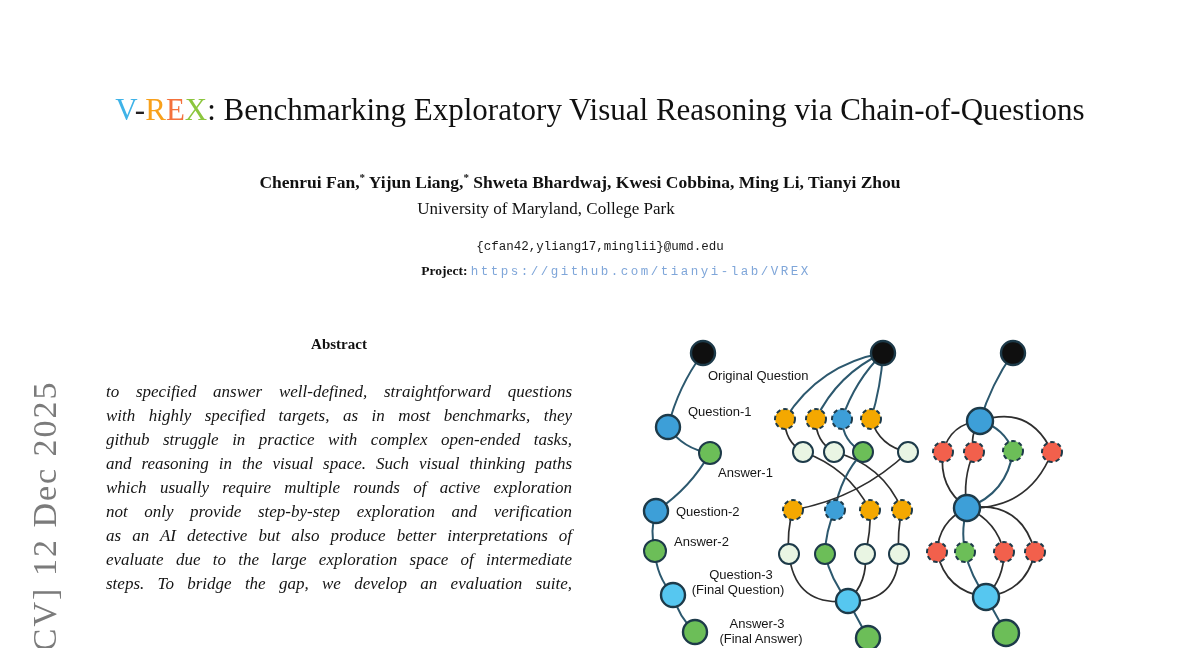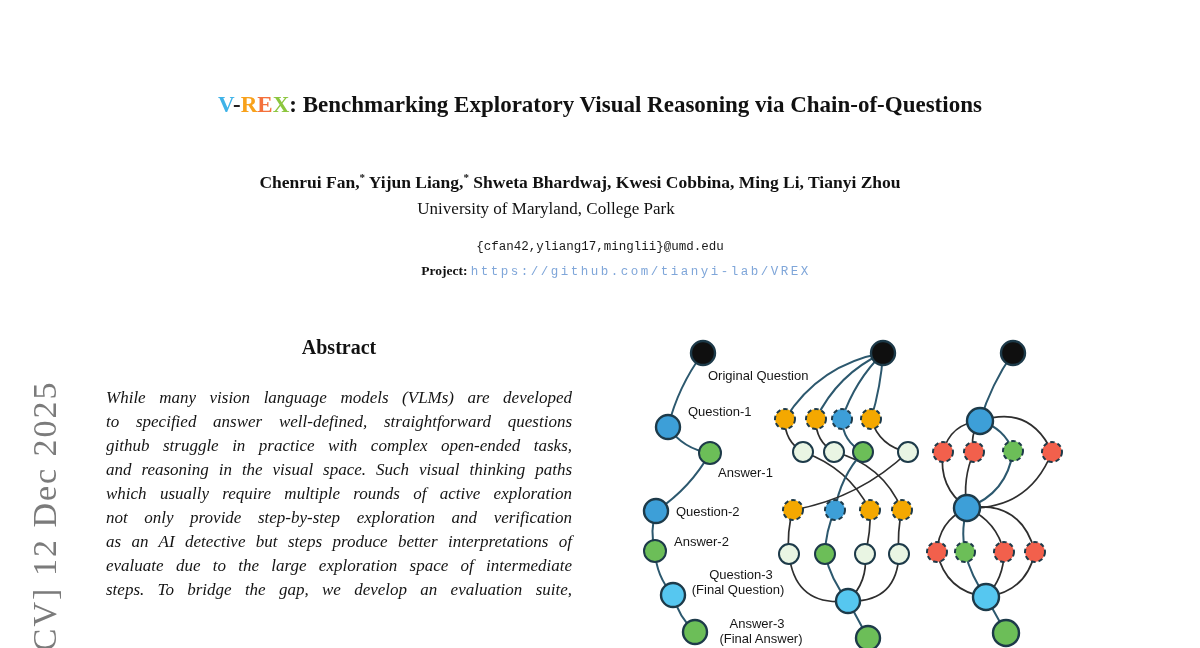--- a/index.html
+++ b/index.html
@@ -2,33 +2,33 @@
 <html><head>
 <meta charset="utf-8">
 <style>
   html,body{margin:0;padding:0}
   body{width:1200px;height:648px;position:relative;overflow:hidden;background:#ffffff;
        font-family:"Liberation Serif",serif;color:#111}
   .arxiv{position:absolute;left:26px;top:694px;transform:rotate(-90deg);transform-origin:0 0;
          font-size:34px;letter-spacing:2px;color:#7b7b7b;white-space:nowrap;
          font-family:"Liberation Serif",serif}
   .title{position:absolute;top:92px;left:0;width:1200px;text-align:center;
-         font-size:23px;font-weight:bold;white-space:nowrap}
+         font-size:31px;font-weight:normal;white-space:nowrap}
   .authors{position:absolute;top:171px;left:0;width:1160px;text-align:center;
            font-size:17.5px;font-weight:bold}
   .authors sup{font-size:11px}
   .affil{position:absolute;top:199px;left:0;width:1092px;text-align:center;font-size:17px}
   .email{position:absolute;top:240px;left:0;width:1200px;text-align:center;
          font-family:"Liberation Mono",monospace;font-size:12.5px;color:#1a1a1a}
   .project{position:absolute;top:263px;left:16px;width:1200px;text-align:center;font-size:13.5px}
   .project .label{font-weight:bold}
   .project .url{font-family:"Liberation Mono",monospace;font-size:12.5px;
                 letter-spacing:2.5px;color:#7fa6d9;cursor:pointer}
   .abstract-col{position:absolute;left:106px;top:336px;width:466px}
-  .abstract-head{text-align:center;font-weight:bold;font-size:20px;margin:0 0 27px 0}
+  .abstract-head{text-align:center;font-weight:bold;font-size:15px;margin:0 0 27px 0}
   .abs-line{font-style:italic;font-size:17px;line-height:24px;
             text-align:justify;text-align-last:justify;color:#141414}
   .figure{position:absolute;left:630px;top:330px;width:470px;height:318px}
 </style>
 </head>
 <body>
 
 <div class="arxiv">cs.CV] 12 Dec 2025</div>
 
 <div class="title"><span><span style="color: rgb(63, 179, 232);">V</span><span style="color: rgb(35, 31, 32);">-</span><span style="color: rgb(248, 161, 27);">R</span><span style="color: rgb(244, 113, 60);">E</span><span style="color: rgb(140, 198, 62);">X</span></span><span>: Benchmarking Exploratory Visual Reasoning via Chain-of-Questions</span></div>
@@ -37,27 +37,27 @@
 
 <div class="affil">University of Maryland, College Park</div>
 
 <div class="email">{cfan42,yliang17,minglii}@umd.edu</div>
 
 <div class="project"><span class="label">Project:</span> <span class="url">https://github.com/tianyi-lab/VREX</span></div>
 
 <div class="abstract-col">
   <div class="abstract-head">Abstract</div>
   <div>
-      <div class="abs-line">While many vision language models (VLMs) are developed</div>
       <div class="abs-line">to specified answer well-defined, straightforward questions</div>
+      <div class="abs-line">with highly specified targets, as in most benchmarks, they</div>
       <div class="abs-line">github struggle in practice with complex open-ended tasks,</div>
       <div class="abs-line">and reasoning in the visual space. Such visual thinking paths</div>
       <div class="abs-line">which usually require multiple rounds of active exploration</div>
       <div class="abs-line">not only provide step-by-step exploration and verification</div>
-      <div class="abs-line">as an AI detective but steps produce better interpretations of</div>
+      <div class="abs-line">as an AI detective but also produce better interpretations of</div>
       <div class="abs-line">evaluate due to the large exploration space of intermediate</div>
       <div class="abs-line">steps.  To bridge the gap, we develop an evaluation suite,</div>
     </div>
 </div>
 
 <div class="figure">
   <svg id="fig-svg" width="470" height="318" viewBox="0 0 470 318">
       <path d="M 73 23 Q 48.1 56.5 38 97" fill="none" stroke="#2c586e" stroke-width="2" stroke-linecap="round"></path>
       <path d="M 38 97 Q 53.3 119.2 80 123" fill="none" stroke="#2c586e" stroke-width="2" stroke-linecap="round"></path>
       <path d="M 80 123 Q 60.0 158.5 26 181" fill="none" stroke="#2c586e" stroke-width="2" stroke-linecap="round"></path>

